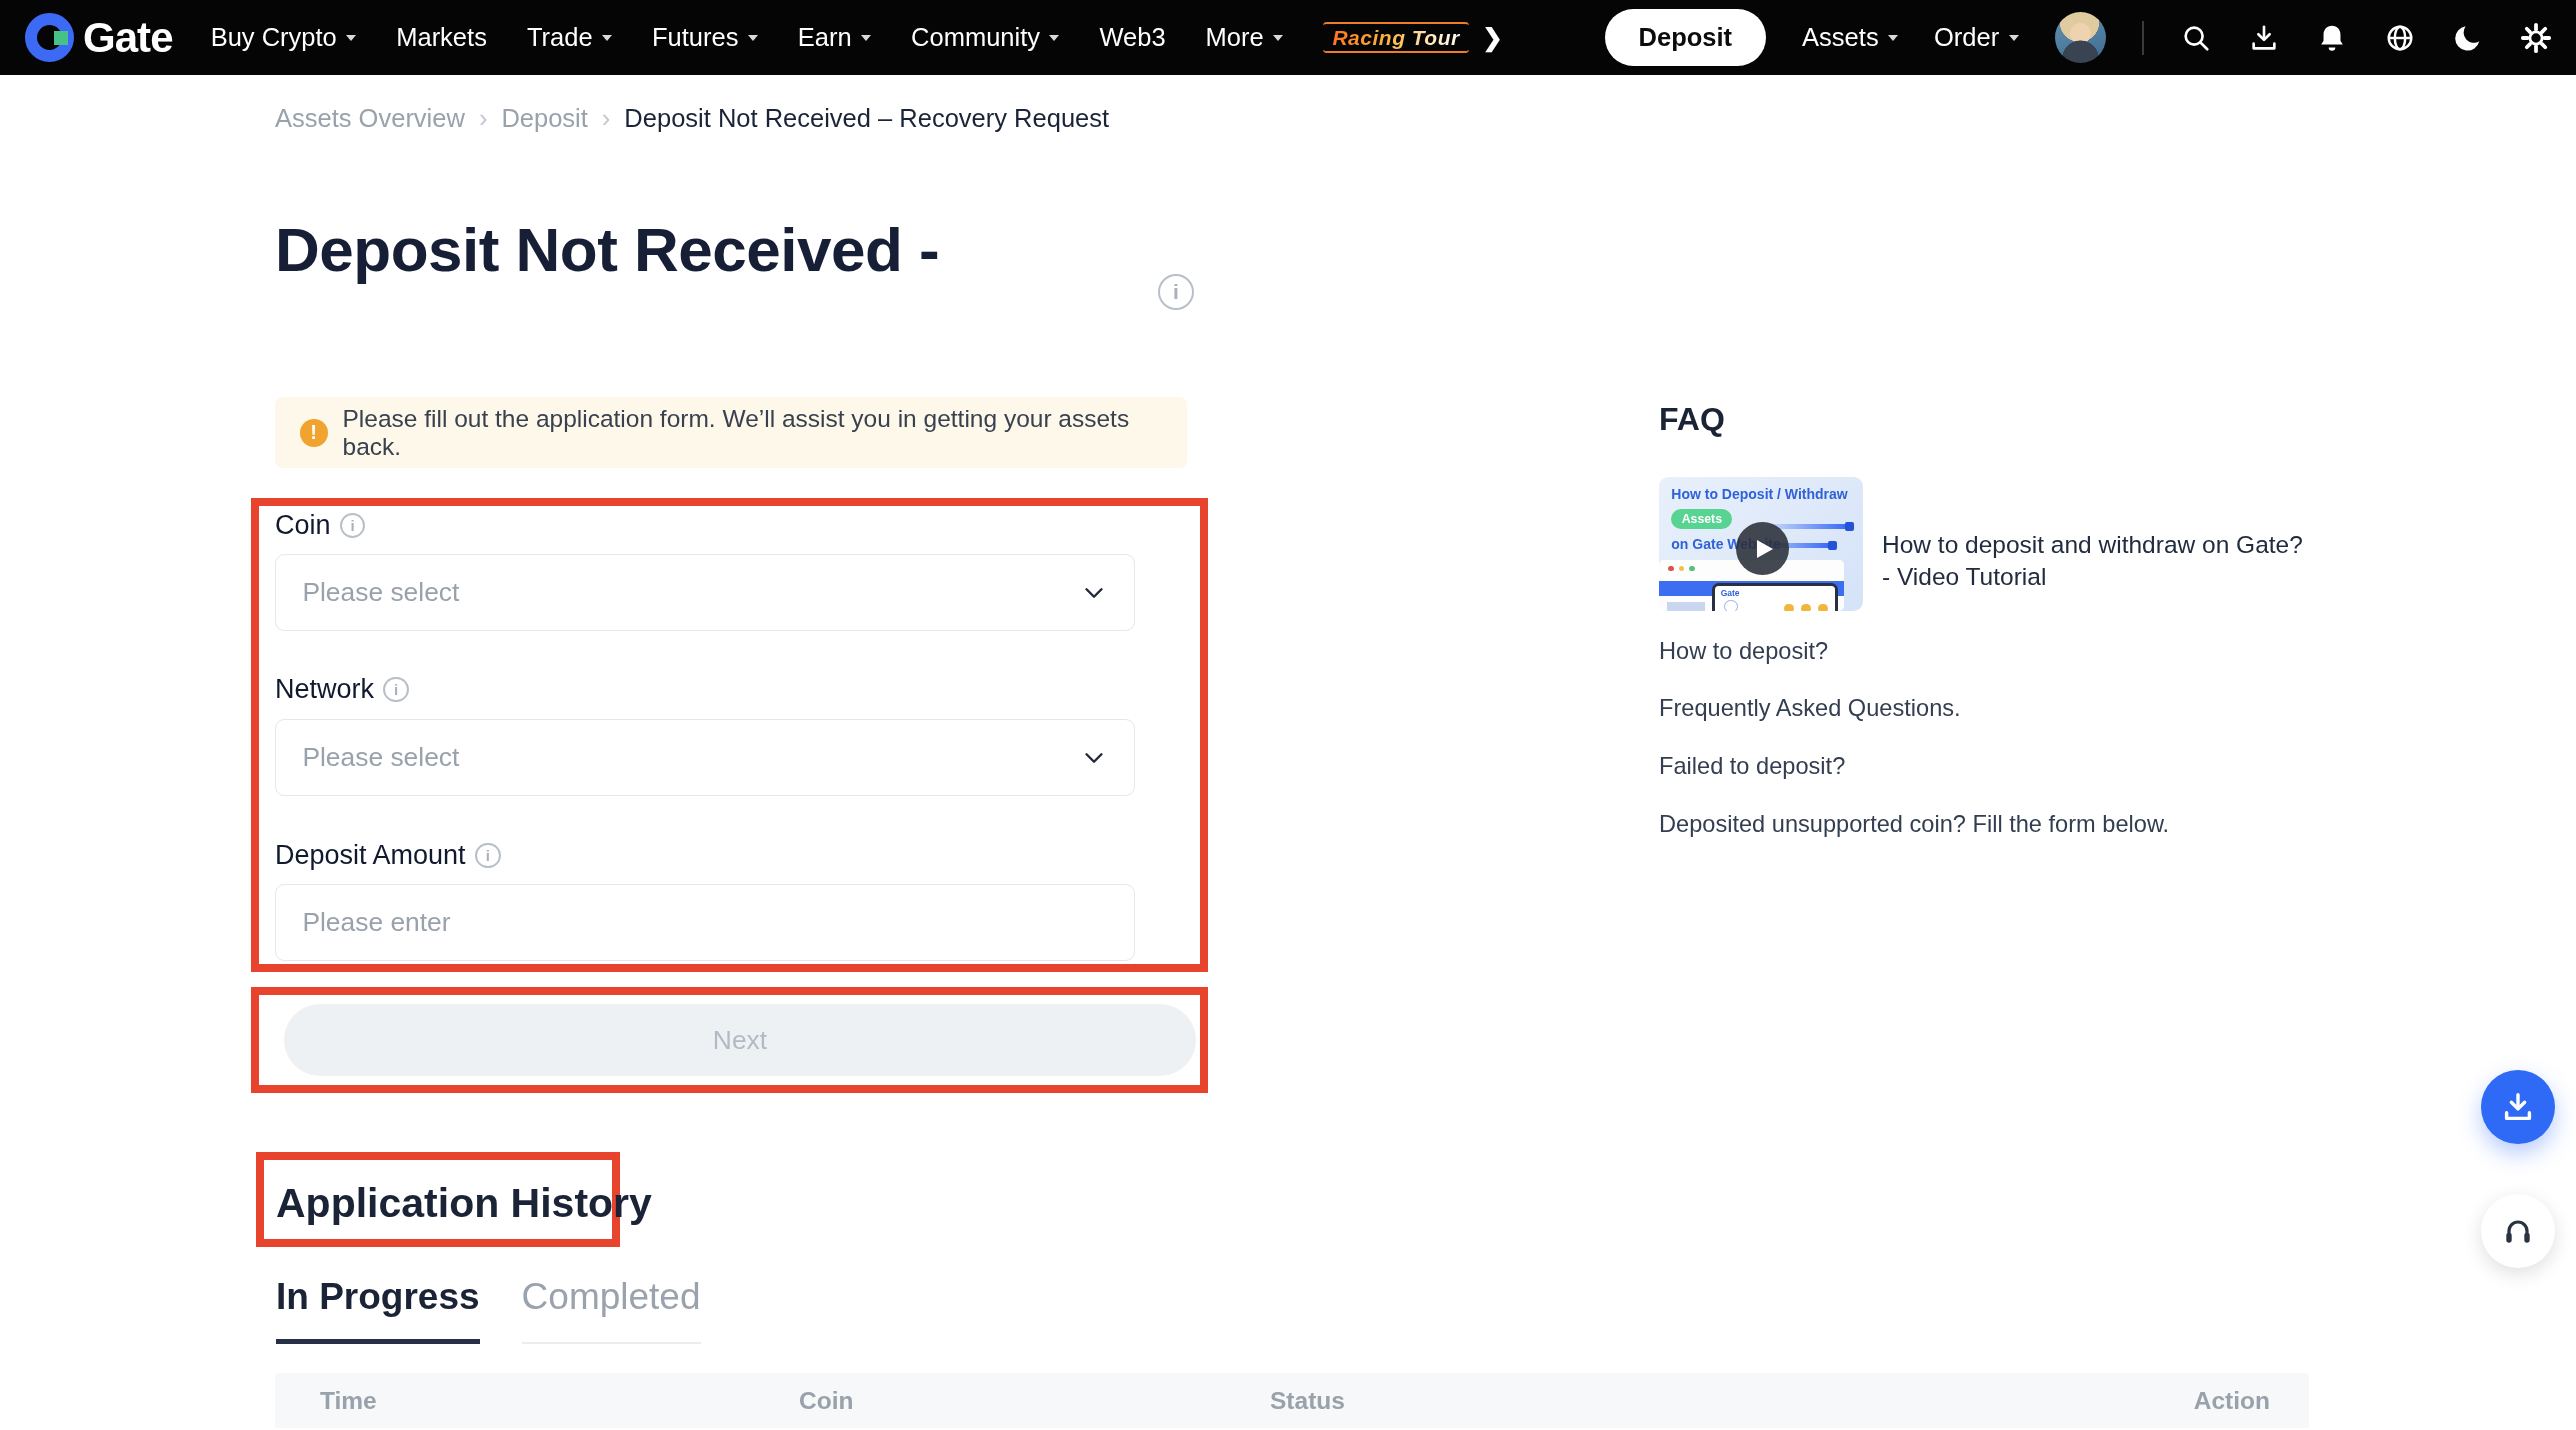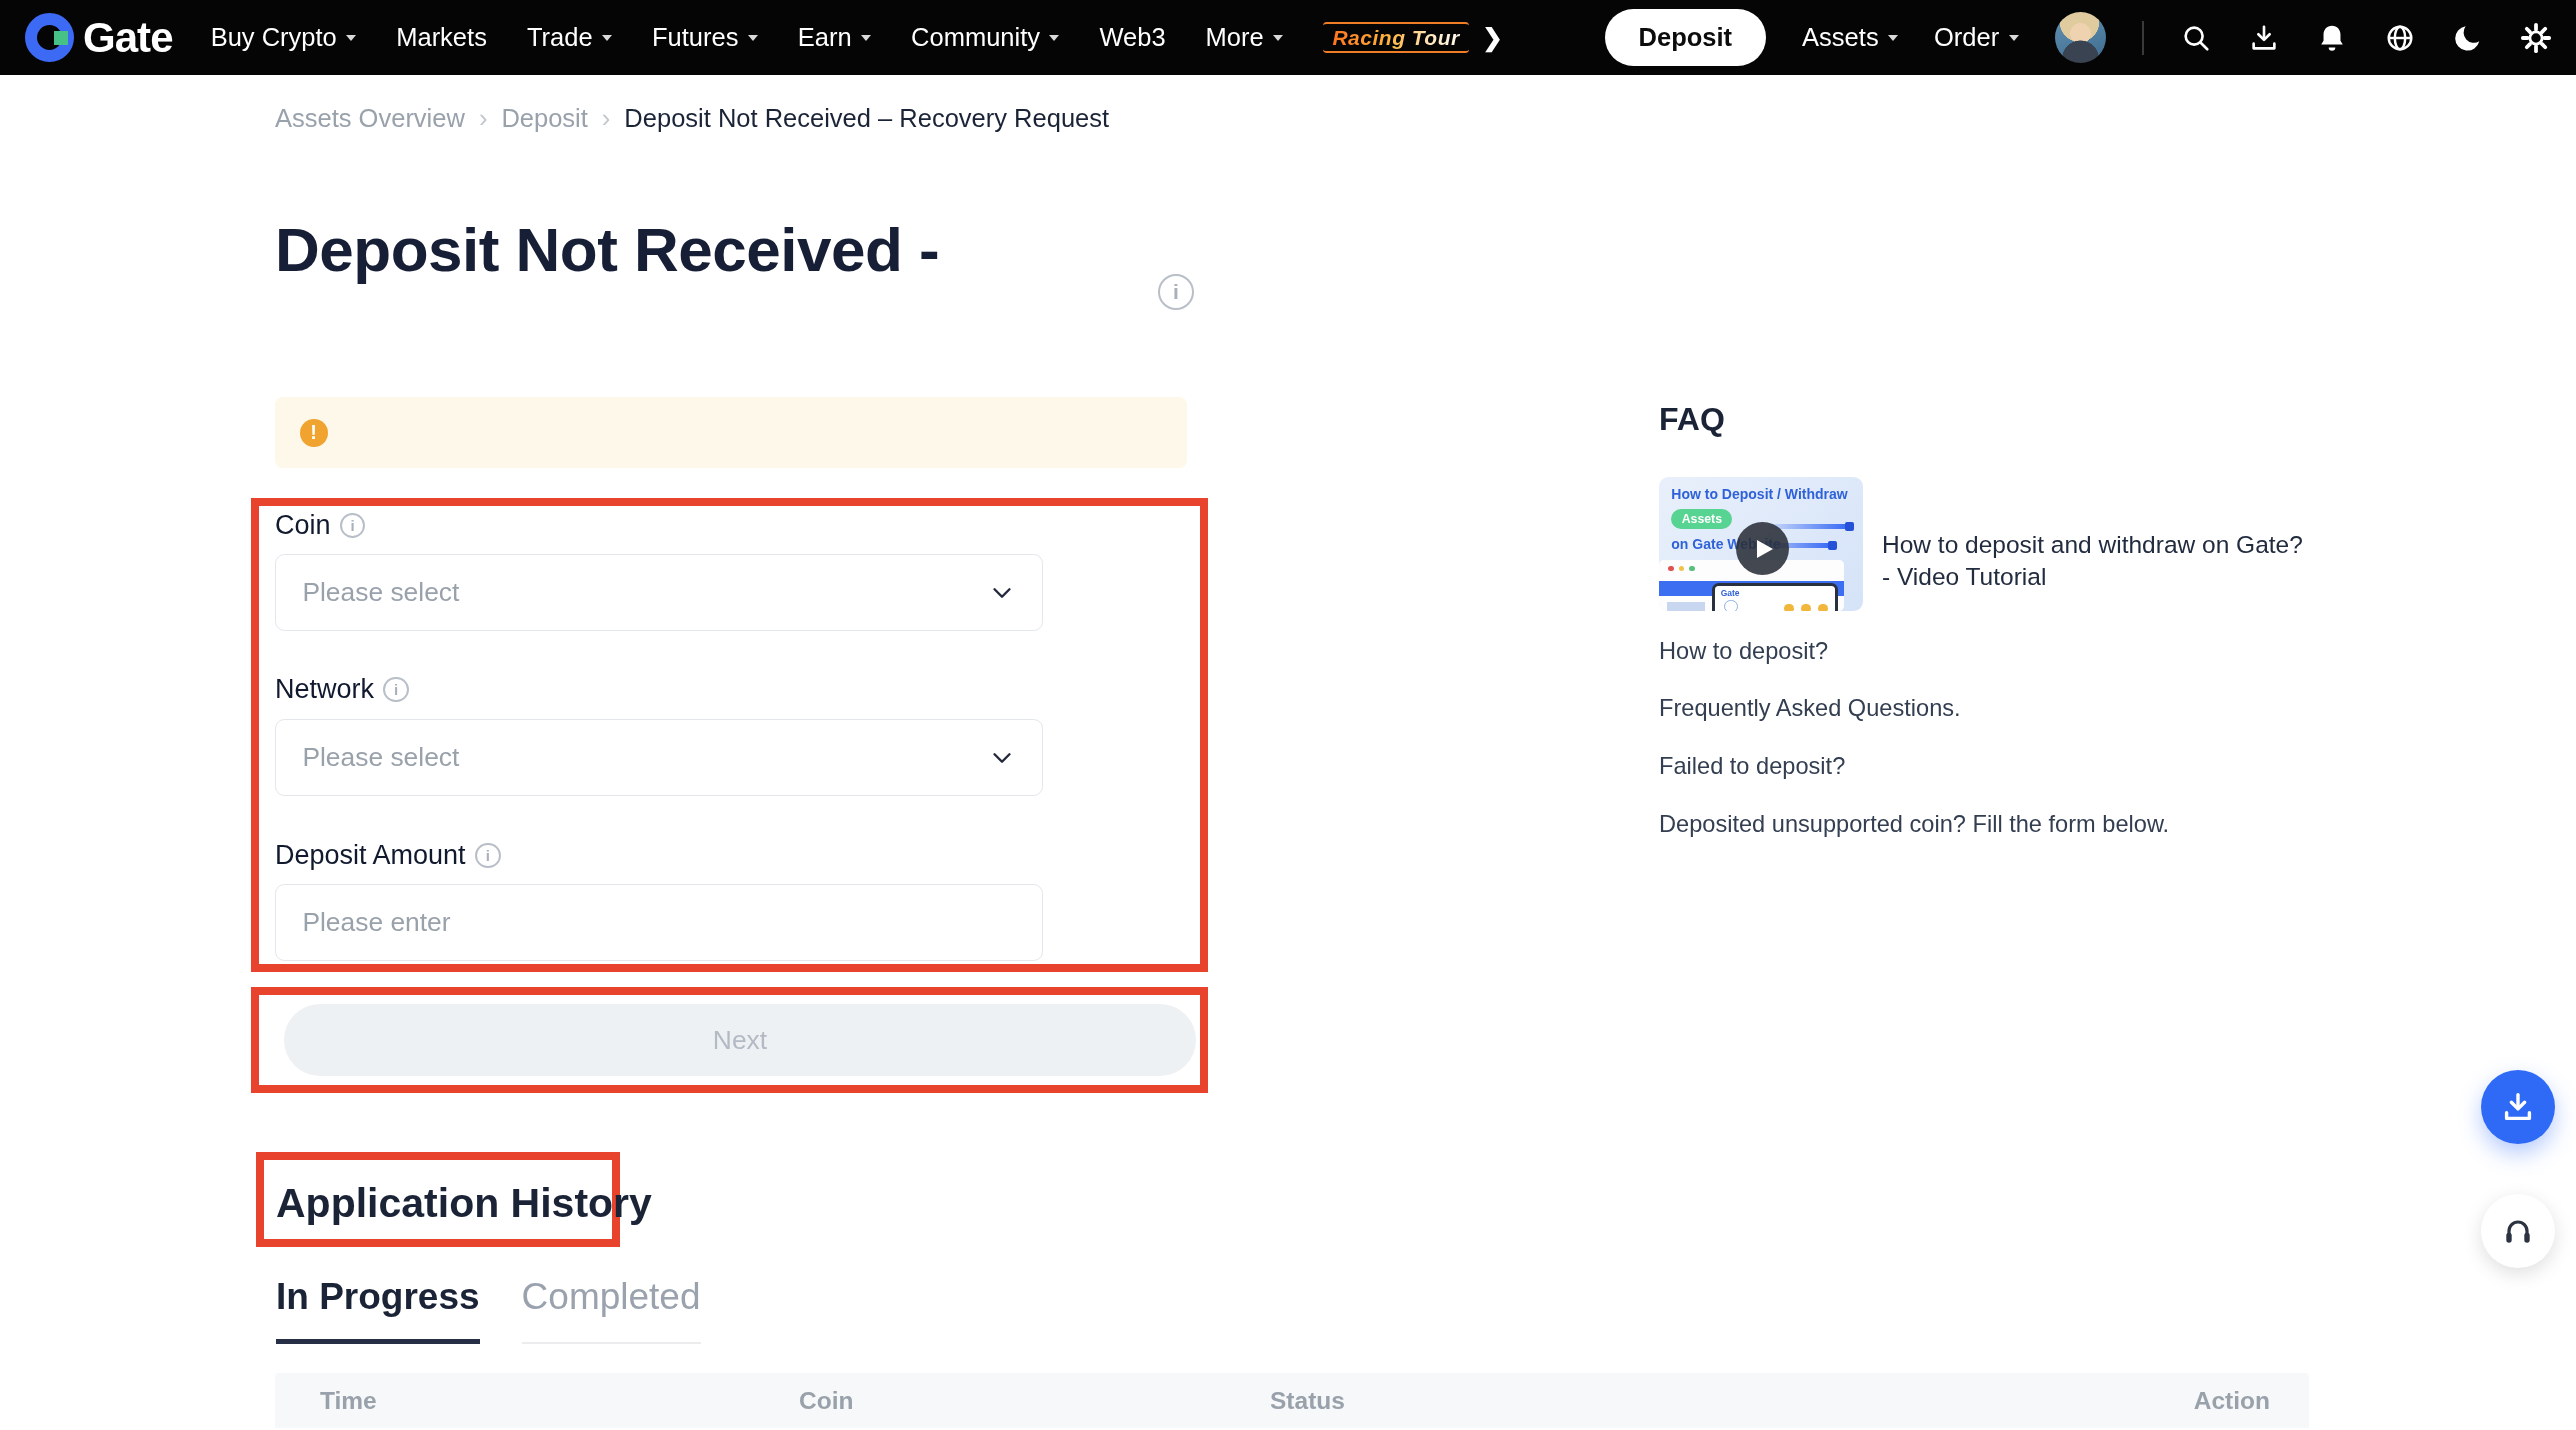--- a/index.html
+++ b/index.html
@@ -70,21 +70,21 @@
   .annot-form { left:251px; top:498px; width:957px; height:474px; }
   .annot-next { left:251px; top:987px; width:957px; height:106px; }
   .annot-hist { left:256px; top:1152px; width:364px; height:95px; }
 
   
   .field-label { position:absolute; left:275px; font-size:27px; font-weight:500; color:#10192e; display:flex; align-items:center; gap:9.4px; }
   .label-info { width:25.5px; height:25.5px; font-size:15px; cursor:pointer; }
   .lab-coin { top:510px; } .lab-network { top:674px; } .lab-amount { top:840px; }
 
   .sel {
-    position:absolute; left:275px; width:768px; height:77px;
+    position:absolute; left:275px; width:860px; height:77px;
     border:1.9px solid #e3e6ea; border-radius:9.4px; background:#fff;
     display:flex; align-items:center; justify-content:space-between; padding:0 26.4px; cursor:pointer;
   }
   .sel-1 { top:554px; } .sel-2 { top:719px; } .inp-amount { top:884px; cursor:text; }
   .placeholder { font-size:26.4px; color:#99a1ab; }
   .sel-chevron svg { width:28px; height:28px; display:block; }
 
   .next-btn {
     position:absolute; left:284px; top:1004px; width:912px; height:72px;
     background:#eef1f4; border:none; border-radius:943px;
@@ -257,20 +257,21 @@
   <span class="crumb-current">Deposit Not Received – Recovery Request</span>
 </div>
 
 <h1 class="page-title">
   <span>Deposit Not Received -</span><br>
 </h1>
 <span class="info-icon title-info">i</span>
 
 <div class="notice">
   <span class="notice-ico">!</span>
+  <span class="notice-text">Please fill out the application form. We’ll assist you in getting your assets back.</span>
 </div>
 
 <div class="annot annot-form"></div>
 <div class="annot annot-next"></div>
 <div class="annot annot-hist"></div>
 
 <div class="field-label lab-coin">
   <span>Coin</span>
   <span class="info-icon label-info">i</span>
 </div>

